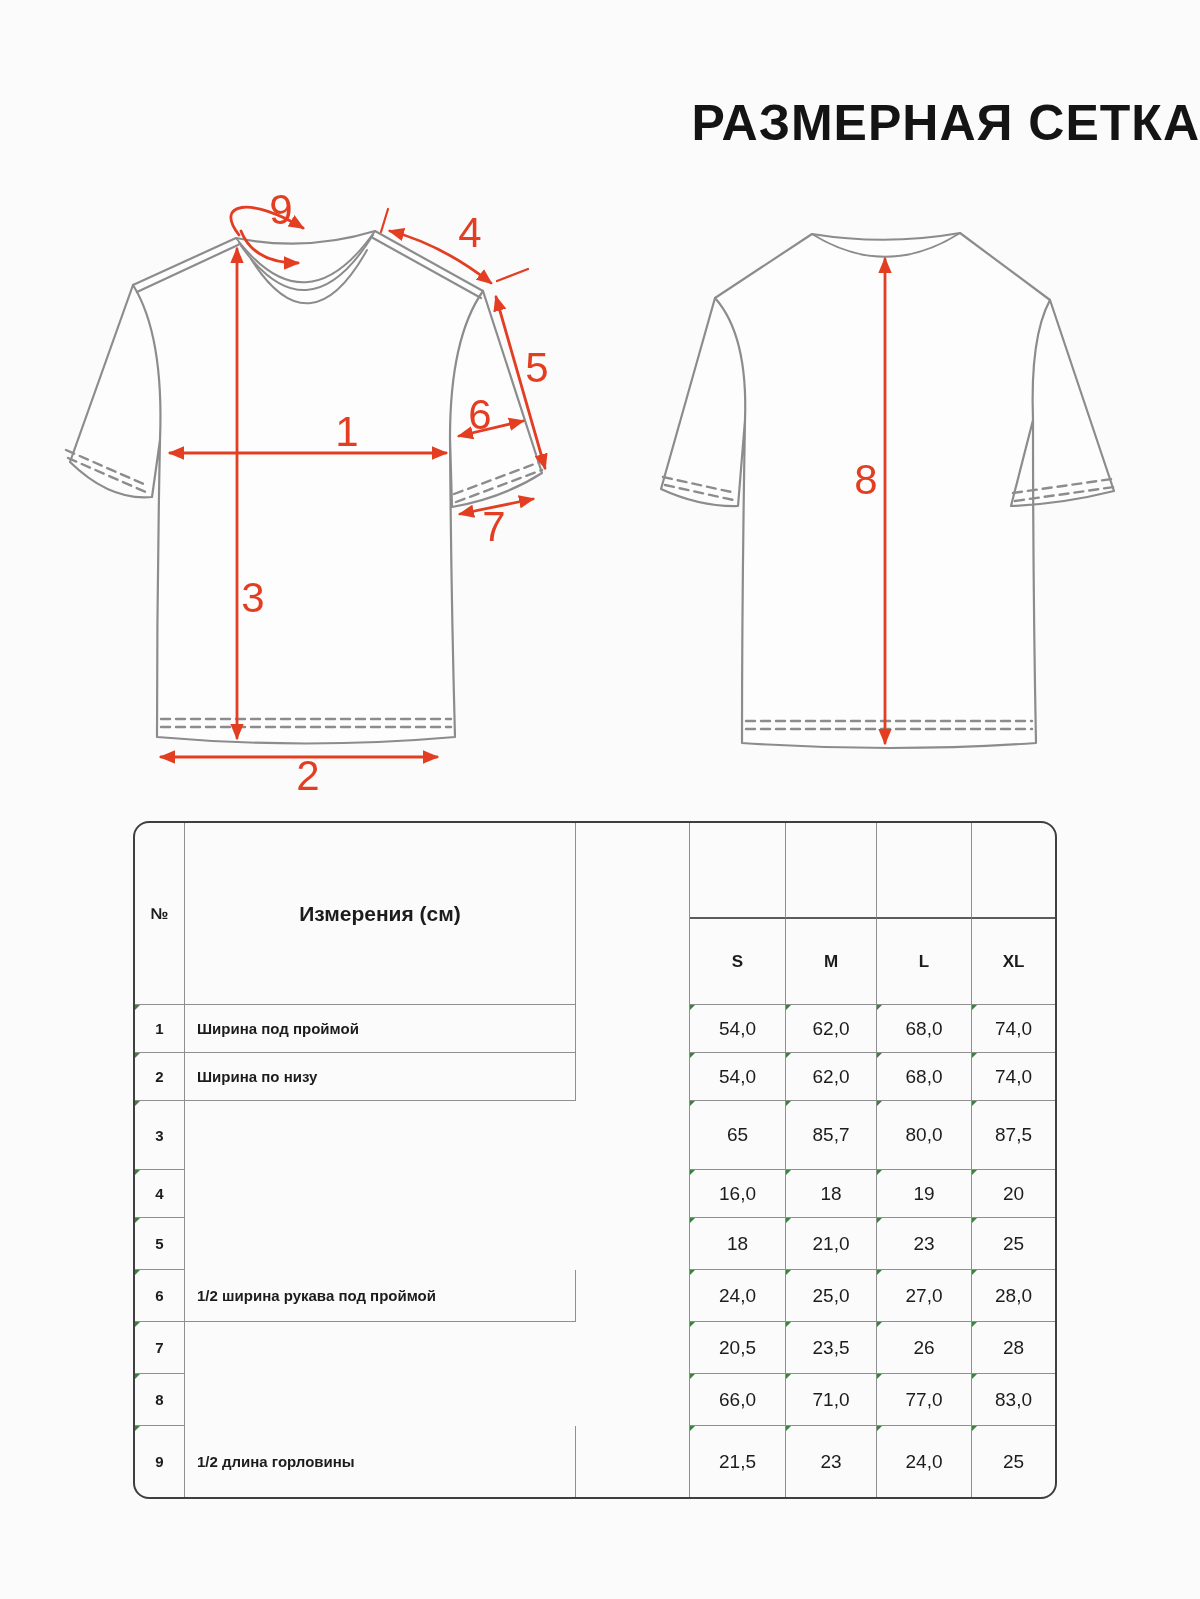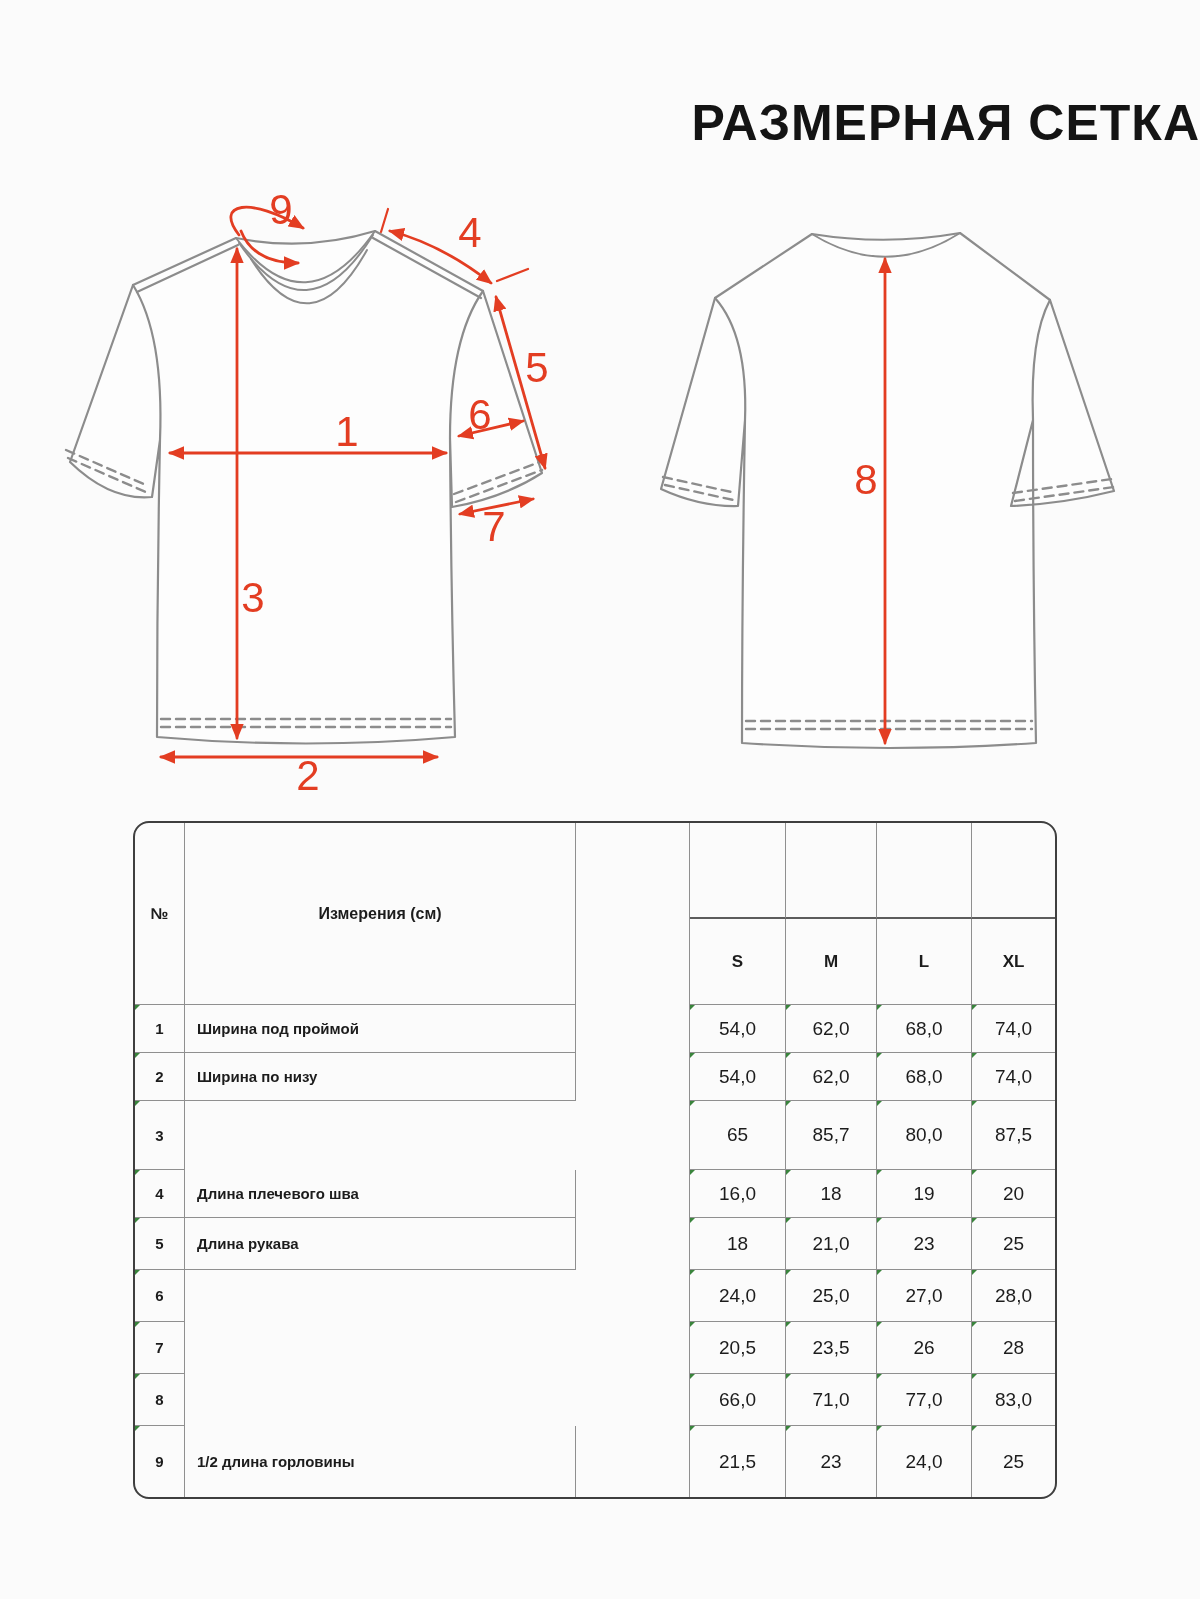--- a/index.html
+++ b/index.html
@@ -42,21 +42,21 @@
   .br{border-right-width:1px;}
   .bb{border-bottom-width:1px;}
   .bb2{border-bottom-width:2px;border-bottom-color:#5c5c5c;}
   .lab{
     justify-content:flex-start;text-align:left;
     padding:2px 10px 2px 12px;
     font-weight:700;font-size:15px;line-height:1.3;
   }
   .numcell{font-weight:700;font-size:15px;}
   .h-num{grid-row:1/3;grid-column:1;font-weight:700;font-size:16px;}
-  .h-measure{grid-row:1/3;grid-column:2;font-weight:700;font-size:16px;}
+  .h-measure{grid-row:1/3;grid-column:2;font-weight:700;font-size:21px;}
   .gapcol{grid-row:1/12;grid-column:3;}
   .rw1{grid-row:1;} .rw2{grid-row:2;}
   .r3{grid-row:3;} .r4{grid-row:4;} .r5{grid-row:5;} .r6{grid-row:6;}
   .r7{grid-row:7;} .r8{grid-row:8;} .r9{grid-row:9;} .r10{grid-row:10;} .r11{grid-row:11;}
   .c1{grid-column:1;} .c2{grid-column:2;text-align:right;}
   .c4{grid-column:4;} .c5{grid-column:5;} .c6{grid-column:6;} .c7{grid-column:7;}
   .szlab{font-weight:700;font-size:17px;}
   .tick::before{
     content:"";position:absolute;top:0;left:0;
     border-top:5px solid #2e7d32;border-right:5px solid transparent;
@@ -165,34 +165,33 @@
     <div class="tc r4 c6 br bb tick">68,0</div>
     <div class="tc r4 c7 bb tick">74,0</div>
 
     <div class="tc r5 c1 br bb numcell tick">3</div>
     <div class="tc r5 c4 br bb tick">65</div>
     <div class="tc r5 c5 br bb tick">85,7</div>
     <div class="tc r5 c6 br bb tick">80,0</div>
     <div class="tc r5 c7 bb tick">87,5</div>
 
     <div class="tc r6 c1 br bb numcell tick">4</div>
-    <div class="tc r6 c2 br bb lab">Длина плечевого шва</div>
     <div class="tc r6 c4 br bb tick">16,0</div>
     <div class="tc r6 c5 br bb tick">18</div>
     <div class="tc r6 c6 br bb tick">19</div>
     <div class="tc r6 c7 bb tick">20</div>
 
     <div class="tc r7 c1 br bb numcell tick">5</div>
-    <div class="tc r7 c2 br bb lab">Длина рукава</div>
     <div class="tc r7 c4 br bb tick">18</div>
     <div class="tc r7 c5 br bb tick">21,0</div>
     <div class="tc r7 c6 br bb tick">23</div>
     <div class="tc r7 c7 bb tick">25</div>
 
     <div class="tc r8 c1 br bb numcell tick">6</div>
+    <div class="tc r8 c2 br bb lab">1/2 ширина рукава под проймой</div>
     <div class="tc r8 c4 br bb tick">24,0</div>
     <div class="tc r8 c5 br bb tick">25,0</div>
     <div class="tc r8 c6 br bb tick">27,0</div>
     <div class="tc r8 c7 bb tick">28,0</div>
 
     <div class="tc r9 c1 br bb numcell tick">7</div>
     <div class="tc r9 c4 br bb tick">20,5</div>
     <div class="tc r9 c5 br bb tick">23,5</div>
     <div class="tc r9 c6 br bb tick">26</div>
     <div class="tc r9 c7 bb tick">28</div>

